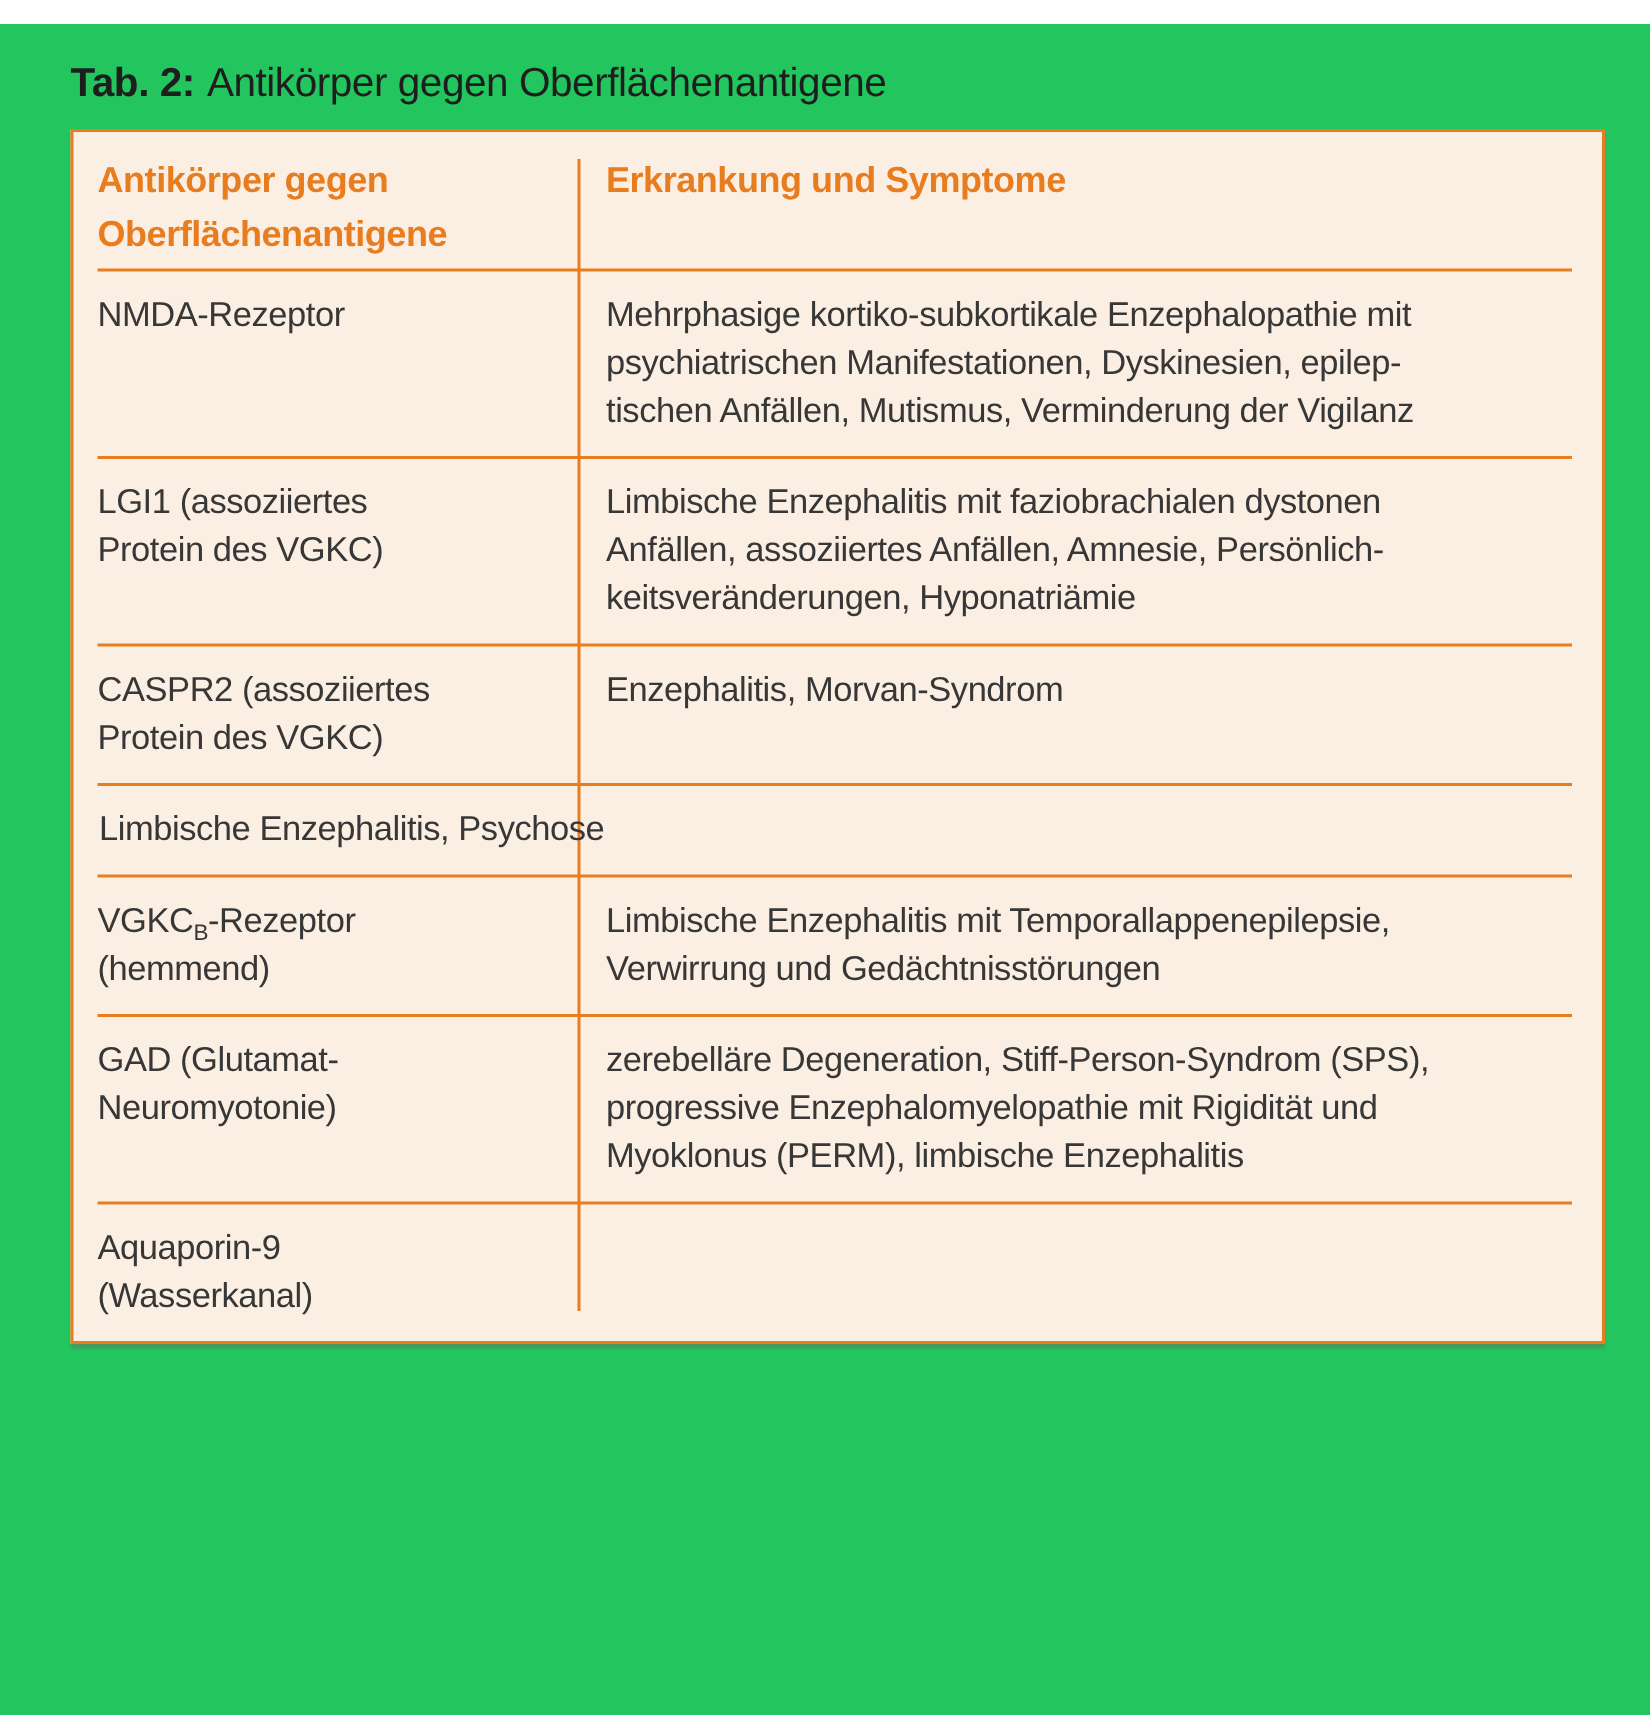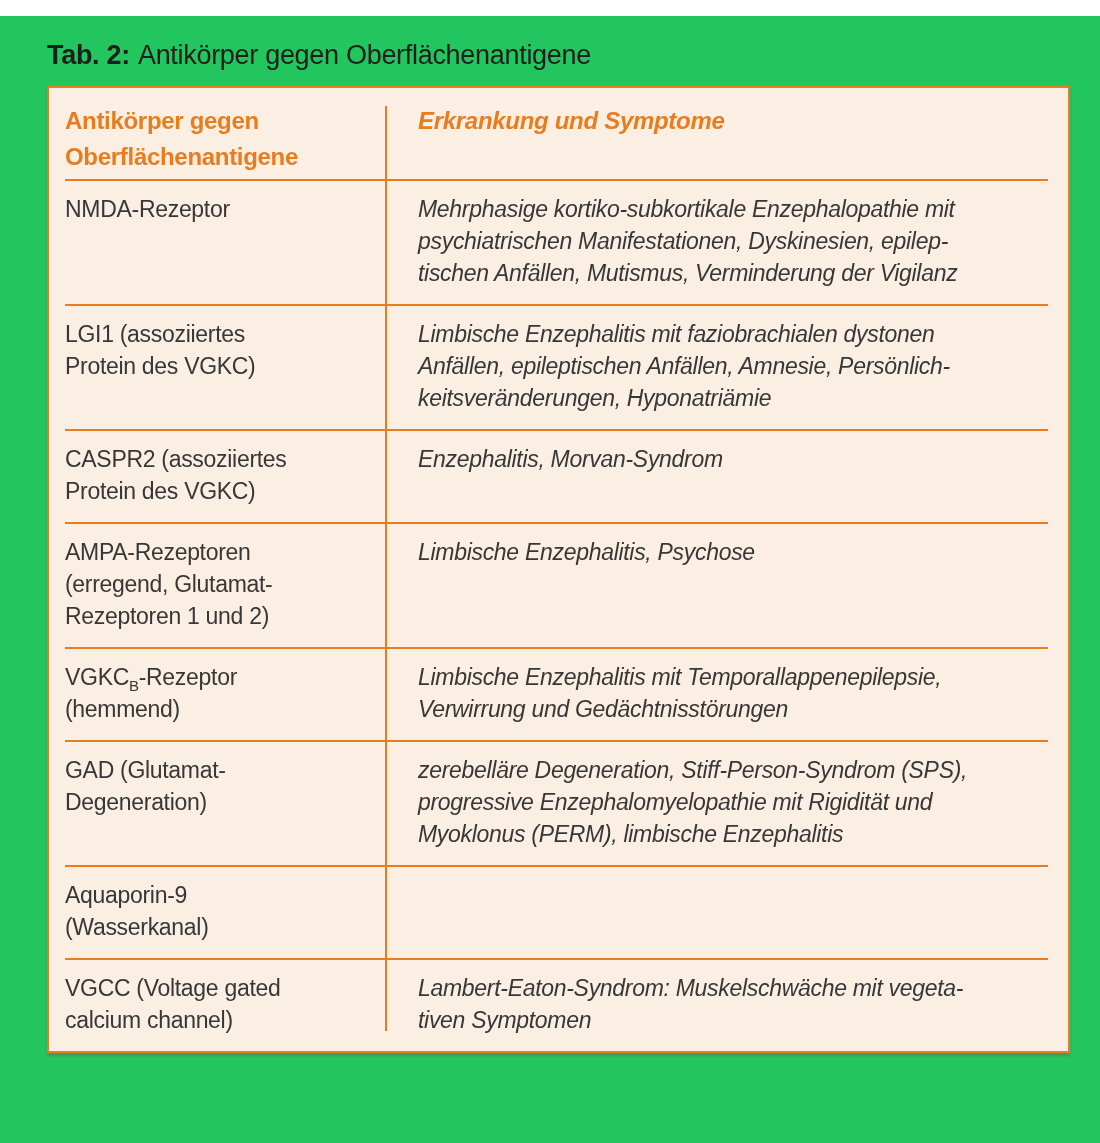--- a/index.html
+++ b/index.html
@@ -55,21 +55,21 @@
     top: 0;
     left: 16px;
     right: 20px;
     height: 2px;
     background: #e87d1f;
   }
   .cell {
     box-sizing: border-box;
   }
   .cell.left  { width: 338px; padding: 14px 12px 15px 16px; }
-  .cell.right { flex: 1;      padding: 14px 18px 15px 31px; font-style: italic; }
+  .cell.right { flex: 1;      padding: 14px 18px 15px 17px; }
   .txt {
     display: block;
     white-space: pre-line;
     font-size: 23px;
     line-height: 32px;
     color: #373737;
     letter-spacing: -0.3px;
   }
   .txt sub {
     font-size: 15px;
@@ -114,82 +114,67 @@
         </div>
     </div>
 
     <div class="row sep">
       <div class="cell left">
           <span class="txt">LGI1 (assoziiertes
 Protein des VGKC)</span>
         </div>
       <div class="cell right">
           <span class="txt">Limbische Enzephalitis mit faziobrachialen dystonen
-Anfällen, epileptischen Anfällen, Amnesie, Persönlich-
+Anfällen, assoziiertes Anfällen, Amnesie, Persönlich-
 keitsveränderungen, Hyponatriämie</span>
         </div>
     </div>
 
     <div class="row sep">
       <div class="cell left">
           <span class="txt">CASPR2 (assoziiertes
 Protein des VGKC)</span>
         </div>
       <div class="cell right">
           <span class="txt">Enzephalitis, Morvan-Syndrom</span>
         </div>
     </div>
 
     <div class="row sep">
-      <div class="cell left">
-          <span class="txt">AMPA-Rezeptoren
-(erregend, Glutamat-
-Rezeptoren 1 und 2)</span>
-        </div>
       <div class="cell right">
           <span class="txt">Limbische Enzephalitis, Psychose</span>
         </div>
     </div>
 
     <div class="row sep">
       <div class="cell left">
           <span class="txt"><span>VGKC</span><sub>B</sub><span>-Rezeptor
 (hemmend)</span></span>
         </div>
       <div class="cell right">
           <span class="txt">Limbische Enzephalitis mit Temporallappenepilepsie,
 Verwirrung und Gedächtnisstörungen</span>
         </div>
     </div>
 
 
     <div class="row sep">
       <div class="cell left">
           <span class="txt">GAD (Glutamat-
-Degeneration)</span>
+Neuromyotonie)</span>
         </div>
       <div class="cell right">
           <span class="txt">zerebelläre Degeneration, Stiff-Person-Syndrom (SPS),
 progressive Enzephalomyelopathie mit Rigidität und
 Myoklonus (PERM), limbische Enzephalitis</span>
         </div>
     </div>
 
     <div class="row sep">
       <div class="cell left">
           <span class="txt">Aquaporin-9
 (Wasserkanal)</span>
         </div>
     </div>
 
-    <div class="row sep">
-      <div class="cell left">
-          <span class="txt">VGCC (Voltage gated
-calcium channel)</span>
-        </div>
-      <div class="cell right">
-          <span class="txt">Lambert-Eaton-Syndrom: Muskelschwäche mit vegeta-
-tiven Symptomen</span>
-        </div>
-    </div>
 
   </div>
 </div>
 
 </body></html>

